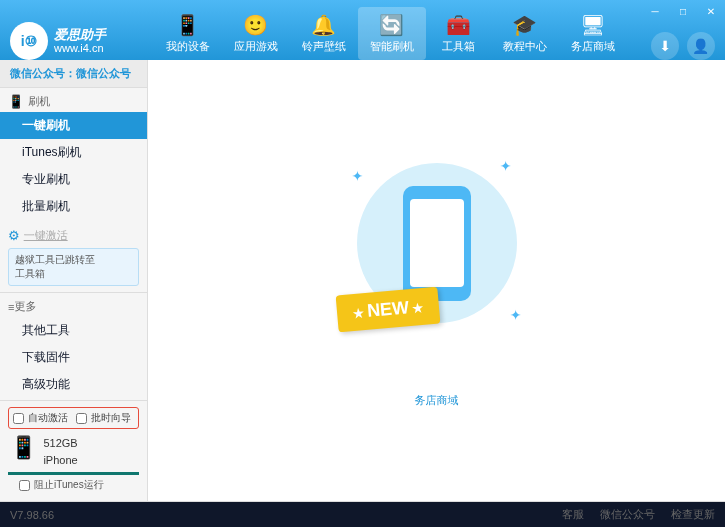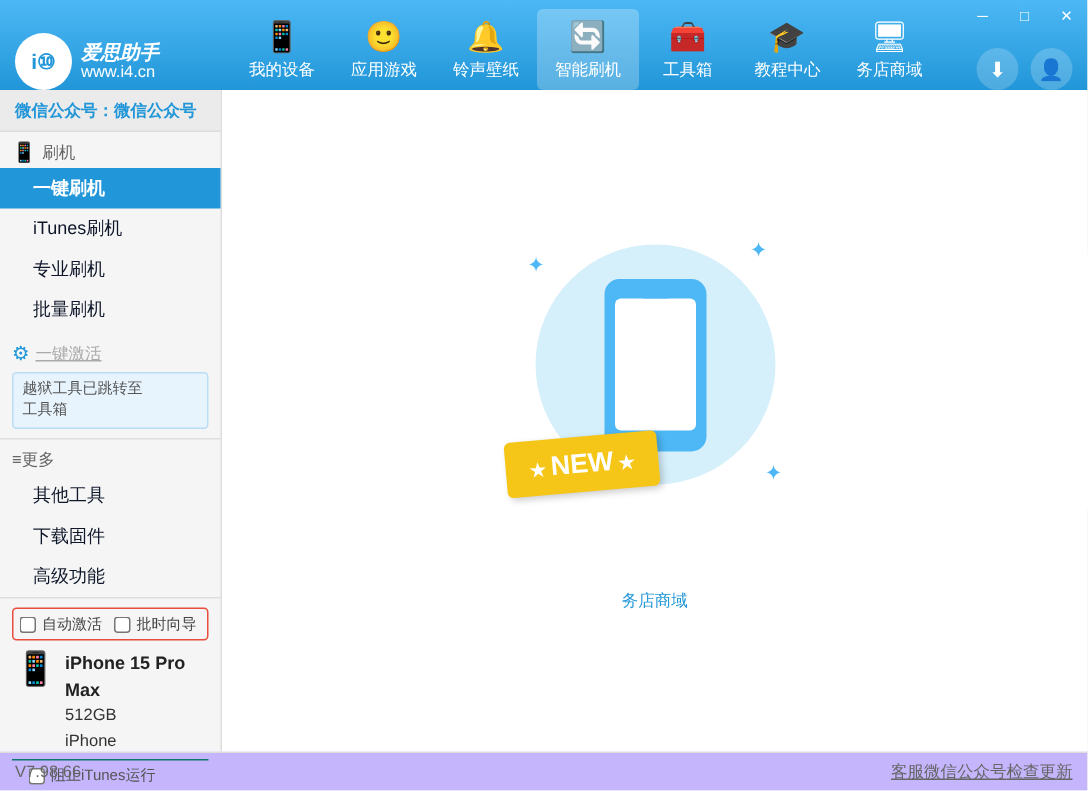--- a/index.html
+++ b/index.html
@@ -126,21 +126,21 @@
       margin-top: 6px;
       padding-left: 2px;
     }
     .device-icon { font-size: 22px; color: #2196d8; margin-top: 0; }
     .device-details { font-size: 11px; color: #333; line-height: 1.5; }
     .device-details .device-name { font-weight: bold; font-size: 12px; color: #222; }
     .stop-itunes {
       display: flex; align-items: center; gap: 4px;
       font-size: 10px; color: #555;
       padding: 3px 11px;
-      border-top: 1px solid #0f766e;
+      border-top: 3px solid #0f766e;
       margin-top: 4px;
     }
     .stop-itunes input[type=checkbox] { width: 11px; height: 11px; }
 
     
     .main-content {
       flex: 1;
       display: flex; flex-direction: column; align-items: center; justify-content: center;
       background: white;
       position: relative;
@@ -218,30 +218,30 @@
       display: flex; align-items: center; justify-content: center;
       margin-bottom: 8px;
     }
     .view-log-link {
       font-size: 11px; color: #2196d8; cursor: pointer;
     }
 
     
     .footer {
       height: 26px;
-      background: #c4b5fd;
+      background: #0f172a;
       border-top: 1px solid #ddd;
       display: flex; align-items: center;
       padding: 0 10px;
       font-size: 11px; color: #666;
       gap: 20px;
     }
     .footer-right {
       margin-left: auto;
-      display: flex; gap: 0; text-decoration: underline;
+      display: flex; gap: 16px;
     }
     .footer-link { color: #666; cursor: pointer; }
   </style>
 </head>
 <body>
 
 <div style="position:absolute;top:0;right:0;display:flex;z-index:100;">
   <div class="win-btn">─</div>
   <div class="win-btn">□</div>
   <div class="win-btn close">✕</div>
@@ -333,21 +333,20 @@
       <div class="auto-activate-row">
         <input type="checkbox" style="">
         <span>自动激活</span>
         <input type="checkbox" style="margin-left: 4px;">
         <span>批时向导</span>
       </div>
 
       <div class="device-info">
         <div class="device-icon">📱</div>
         <div class="device-details">
-          <div class="device-name">iPhone 15 Pro Max</div>
           <div>512GB</div>
           <div>iPhone</div>
         </div>
       </div>
 
       <div class="stop-itunes">
         <input type="checkbox" style="">
         <span>阻止iTunes运行</span>
       </div>
     </div>

